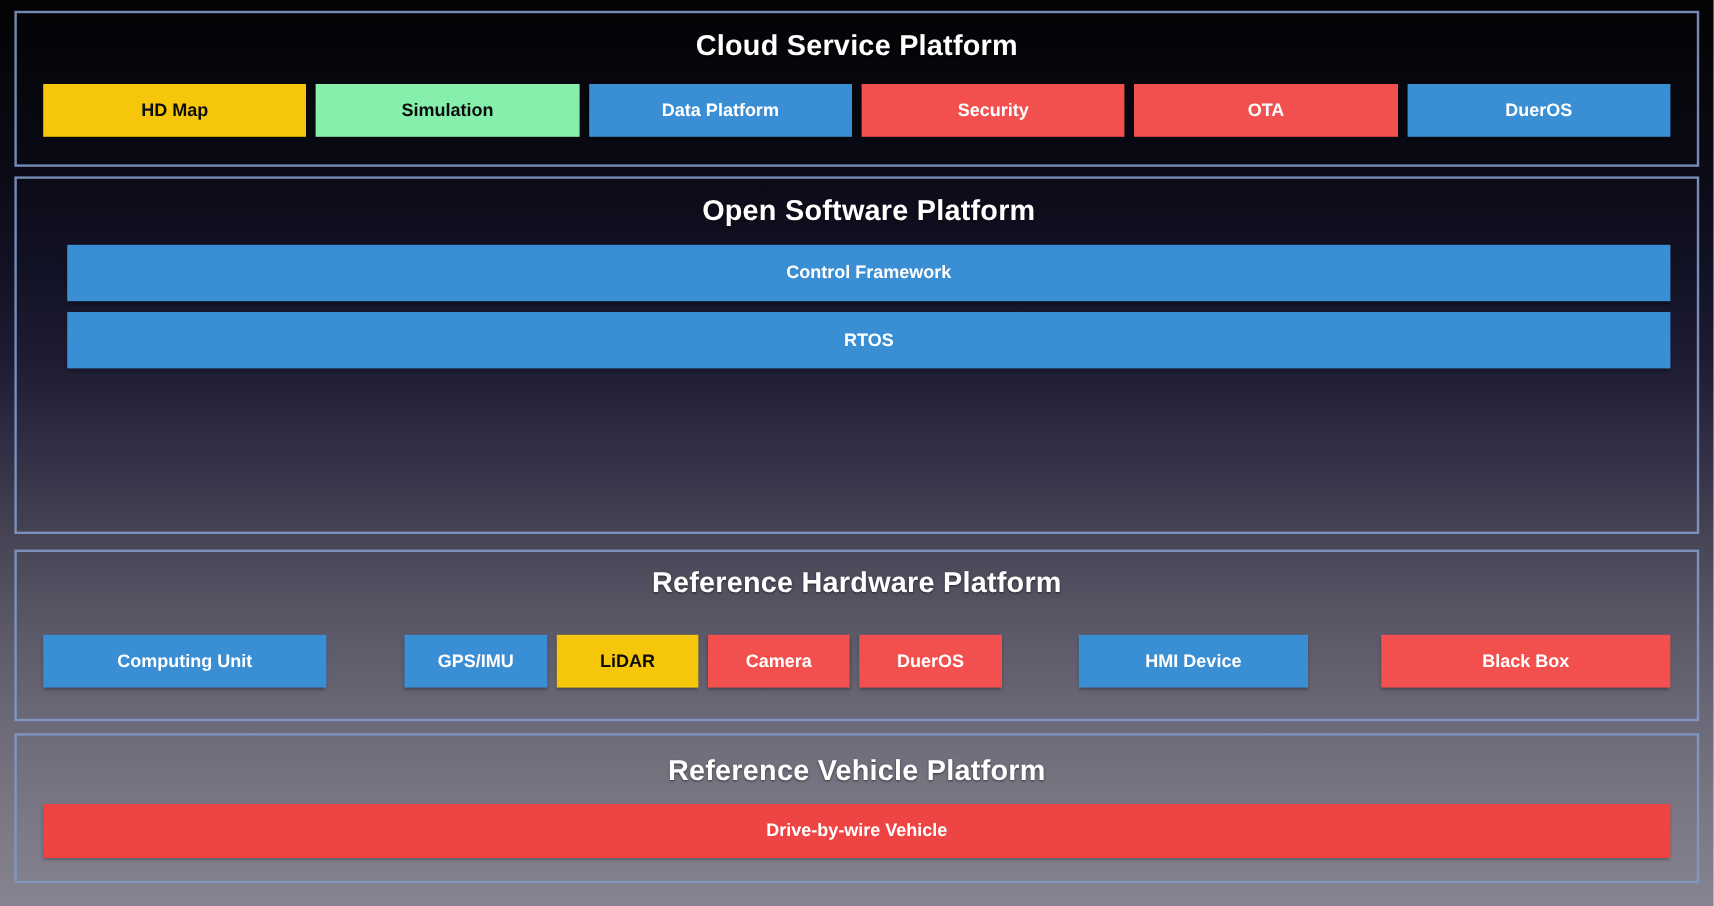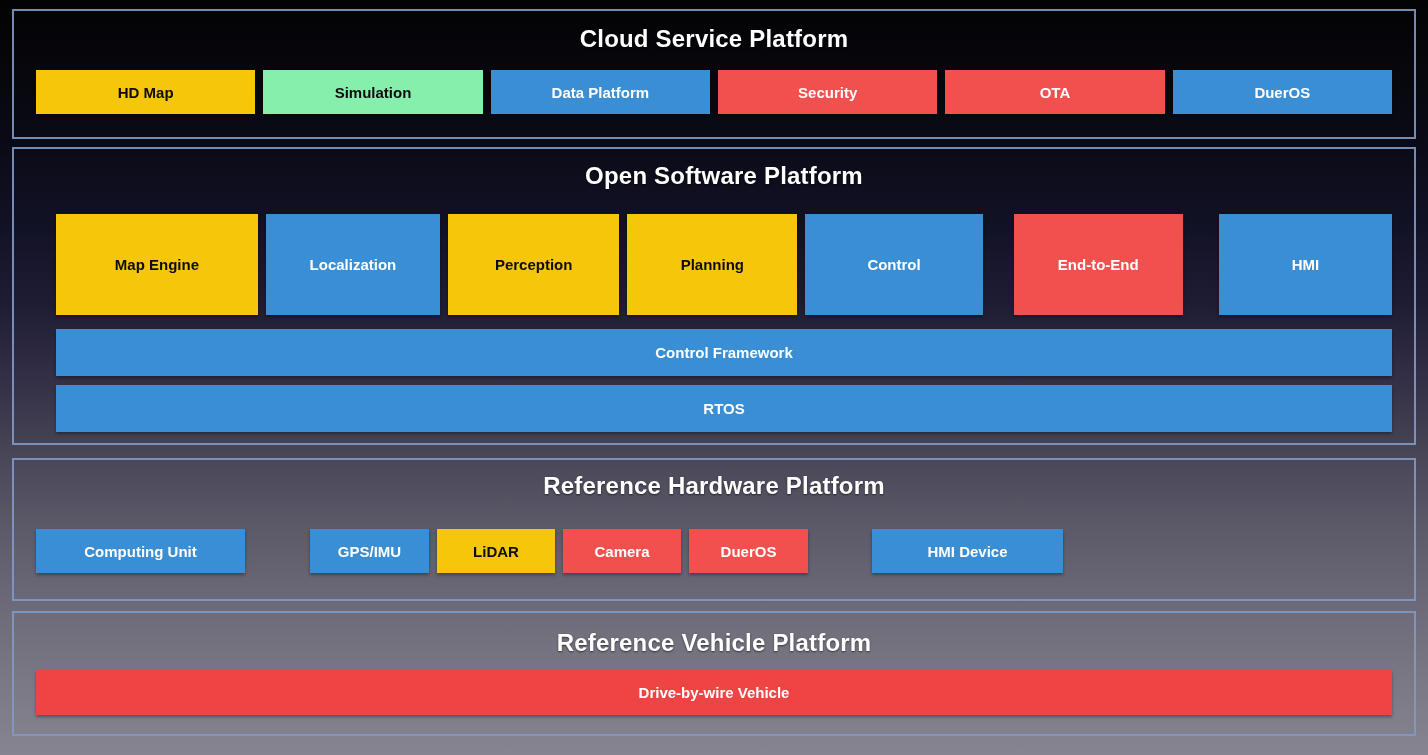--- a/index.html
+++ b/index.html
@@ -67,21 +67,21 @@
     font-size: 15px;
     font-weight: bold;
     box-shadow: 0 2px 3px rgba(0,0,0,0.35);
   }
   .bar.rf   { margin-top: 14px; height: 47px; }
   .bar.rtos { margin-top: 9px;  height: 47px; }
   .bar.dbw  { margin-top: 13px; height: 45px; }
 
   
   .hw-row { margin-top: 29px; height: 44px; }
-  .hw0 { width: 209px; }
+  .hw0 { width: 236px; }
   .hw1 { width: 119px; margin-left: 65px; }
   .hw2 { width: 118px; margin-left: 8px; }
   .hw3 { width: 118px; margin-left: 8px; }
   .hw4 { width: 119px; margin-left: 8px; }
   .hw5 { width: 191px; margin-left: 64px; }
   .hw6 { flex: 1 1 232px; margin-left: 61px; }
 </style>
 </head>
 <body>
 
@@ -94,42 +94,34 @@
       <div class="box" style="background: #86efac; color: rgb(13, 13, 13);">Simulation</div>
       <div class="box" style="background: rgb(58, 142, 211); color: rgb(255, 255, 255);">Data Platform</div>
       <div class="box" style="background: rgb(242, 80, 78); color: rgb(255, 255, 255);">Security</div>
       <div class="box" style="background: rgb(242, 80, 78); color: rgb(255, 255, 255);">OTA</div>
       <div class="box" style="background: rgb(58, 142, 211); color: rgb(255, 255, 255);">DuerOS</div>
     </div>
   </section>
 
   <section class="panel s2">
     <h2 class="panel-title">Open Software Platform</h2>
-    <div class="row module-row">
-      <div class="box mw0" style="background: rgb(246, 198, 10); color: rgb(13, 13, 13);">Map Engine</div>
-      <div class="box mw1" style="background: rgb(58, 142, 211); color: rgb(255, 255, 255);">Localization</div>
-      <div class="box mw2" style="background: rgb(246, 198, 10); color: rgb(13, 13, 13);">Perception</div>
-      <div class="box mw3" style="background: rgb(246, 198, 10); color: rgb(13, 13, 13);">Planning</div>
-      <div class="box mw4" style="background: rgb(58, 142, 211); color: rgb(255, 255, 255);">Control</div>
-      <div class="box mw5" style="background: rgb(242, 80, 78); color: rgb(255, 255, 255);">End-to-End</div>
-      <div class="box mw6" style="background: rgb(58, 142, 211); color: rgb(255, 255, 255);">HMI</div>
-    </div>
     <div class="bar rf" style="background: rgb(58, 142, 211); color: rgb(255, 255, 255);">Control Framework</div>
     <div class="bar rtos" style="background: rgb(58, 142, 211); color: rgb(255, 255, 255);">RTOS</div>
   </section>
 
   <section class="panel s3">
     <h2 class="panel-title">Reference Hardware Platform</h2>
     <div class="row hw-row">
       <div class="box hw0" style="background: rgb(58, 142, 211); color: rgb(255, 255, 255);">Computing Unit</div>
       <div class="box hw1" style="background: rgb(58, 142, 211); color: rgb(255, 255, 255);">GPS/IMU</div>
       <div class="box hw3" style="background: rgb(246, 198, 10); color: rgb(13, 13, 13);">LiDAR</div>
       <div class="box hw2" style="background: rgb(242, 80, 78); color: rgb(255, 255, 255);">Camera</div>
       <div class="box hw4" style="background: rgb(242, 80, 78); color: rgb(255, 255, 255);">DuerOS</div>
       <div class="box hw5" style="background: rgb(58, 142, 211); color: rgb(255, 255, 255);">HMI Device</div>
+      <div class="box hw6" style="background: rgb(242, 80, 78); color: rgb(255, 255, 255);">Black Box</div>
     </div>
   </section>
 
   <section class="panel s4">
     <h2 class="panel-title">Reference Vehicle Platform</h2>
     <div class="bar dbw" style="background: #ef4444; color: rgb(255, 255, 255);">Drive-by-wire Vehicle</div>
   </section>
 
 </div>
 

